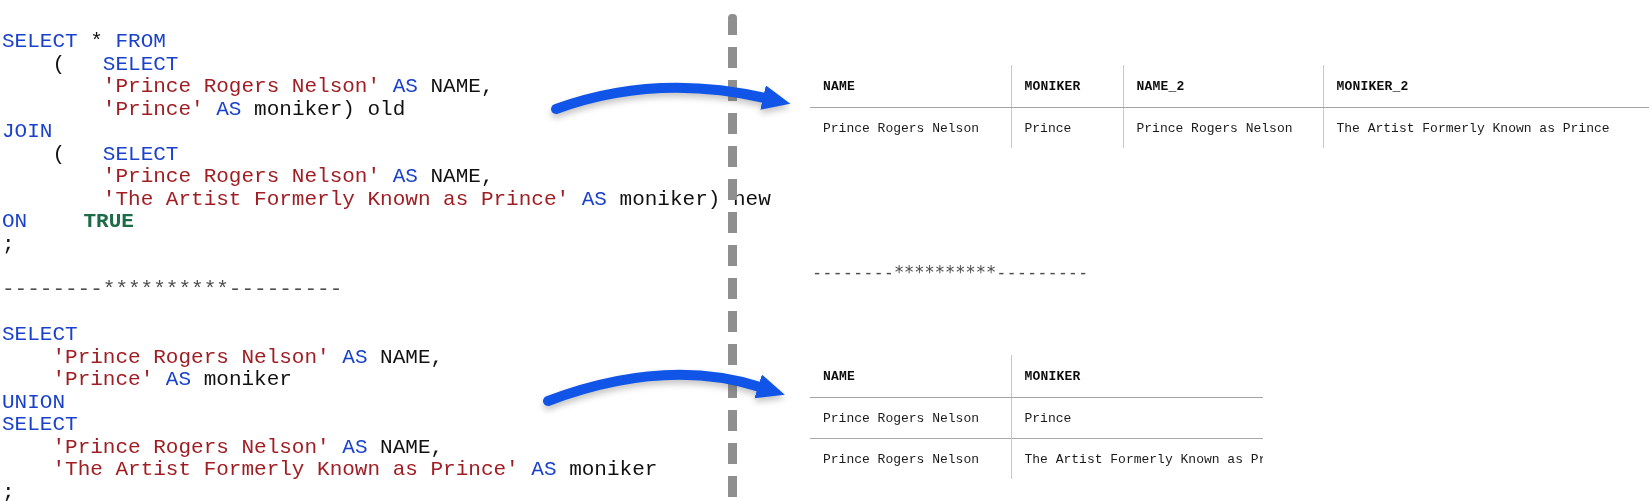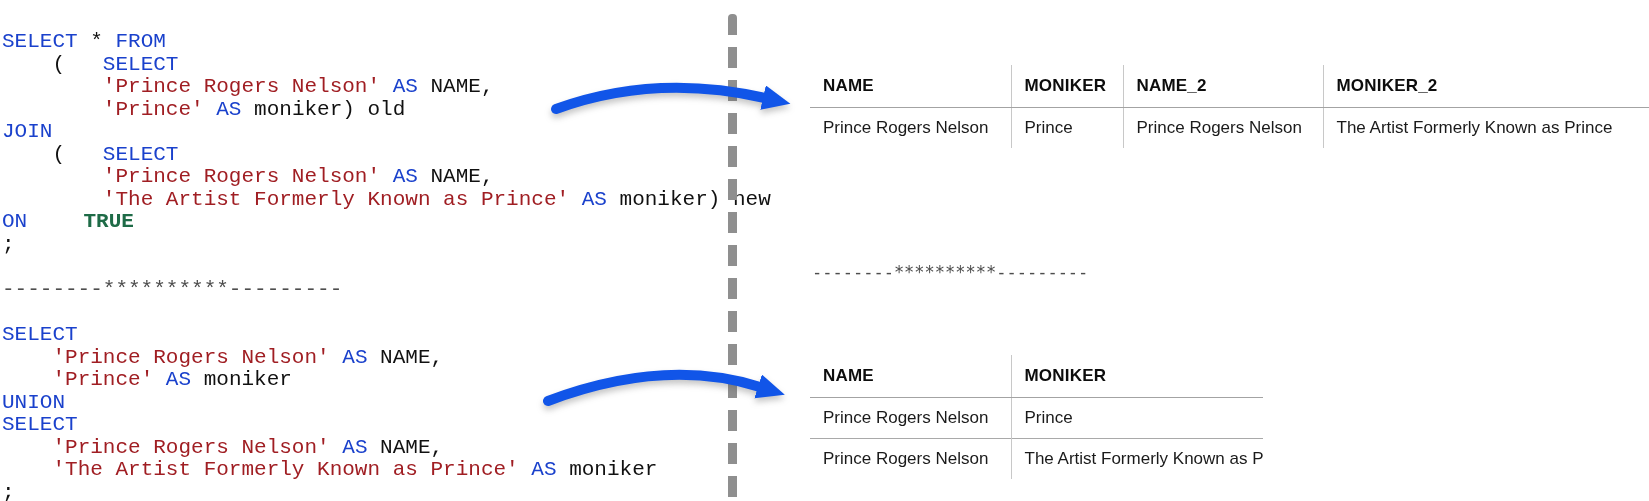--- a/index.html
+++ b/index.html
@@ -36,22 +36,22 @@
   }
 
   
   .arrow-layer{position:absolute;left:0;top:0;width:1649px;height:501px;pointer-events:none;}
   .arrow-path{filter:drop-shadow(0px 4px 3px rgba(90,90,90,0.35));}
 
   
   .result-table{
     position:absolute;
     border-collapse:collapse;table-layout:fixed;
-    font-family:Liberation Sans, sans-serif;
-    font-size:17px;color:#1a1a1a;
+    font-family:Liberation Mono, monospace;
+    font-size:13px;color:#1a1a1a;
   }
   .result-table th{
     text-align:left;font-weight:bold;color:#0d0d0d;
     padding:0 0 0 13px;height:42px;vertical-align:middle;
     border-bottom:1px solid #a3a3a3;
     letter-spacing:0.2px;
   }
   .result-table td{
     padding:0 0 0 13px;height:40px;vertical-align:middle;
     white-space:nowrap;overflow:hidden;

